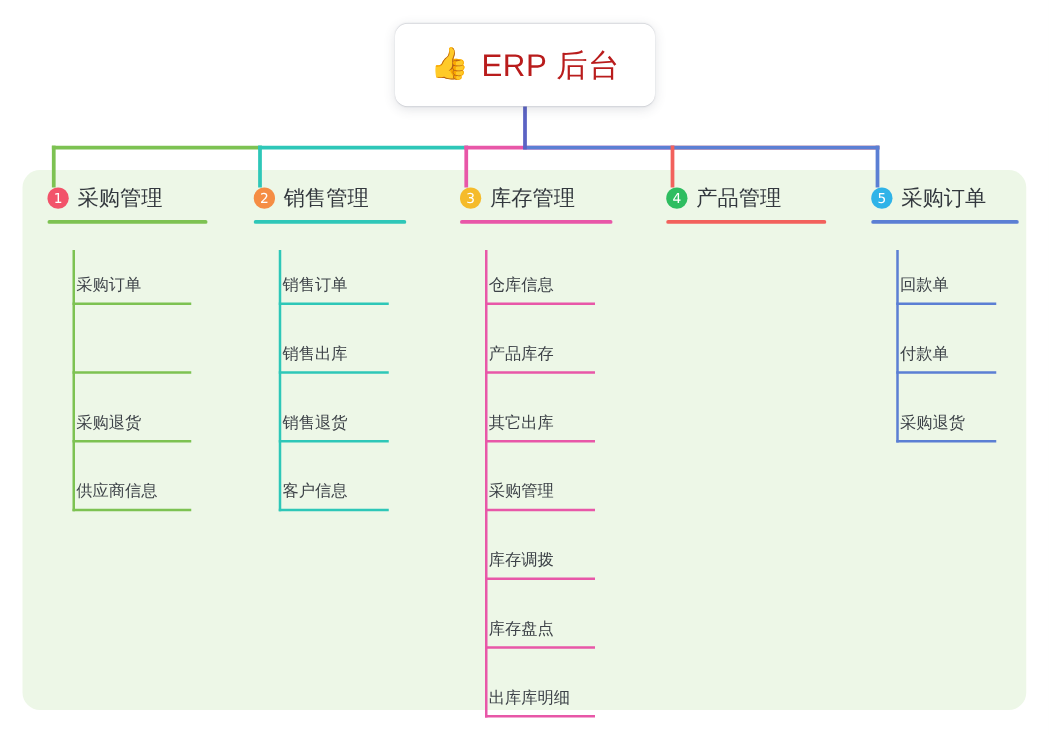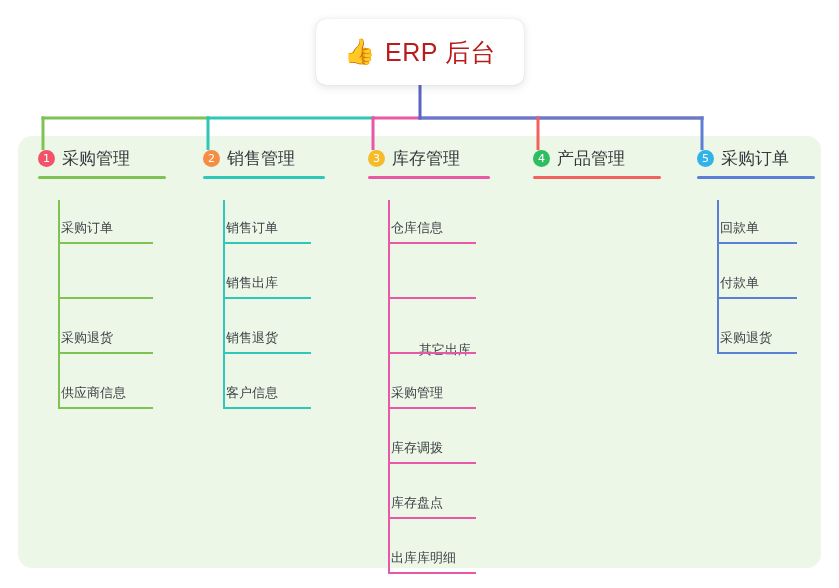--- a/index.html
+++ b/index.html
@@ -220,22 +220,25 @@
           <span class="badge" style="background: rgb(245, 187, 43);">3</span>
           <span class="col-title">库存管理</span>
         </div>
         <div class="col-rule" style="width: 122px; background: rgb(232, 87, 168);"></div>
         <div class="leaves" style="height: 385px; margin-top: 21px;">
           <div class="leaf-spine" style="background: rgb(232, 87, 168); height: 374px;"></div>
           <div class="leaf" style="top: 0px; width: 88px;">
             <span class="leaf-label">仓库信息</span>
           </div>
           <div class="leaf-underline" style="top: 42px; width: 88px; background: rgb(232, 87, 168);"></div>
+          <div class="leaf" style="top: 55px; width: 88px;">
+            <span class="leaf-label">产品库存</span>
+          </div>
           <div class="leaf-underline" style="top: 97px; width: 88px; background: rgb(232, 87, 168);"></div>
-          <div class="leaf" style="top: 122px; width: 88px; margin-left: 28px;">
+          <div class="leaf" style="top: 110px; width: 88px;">
             <span class="leaf-label">其它出库</span>
           </div>
           <div class="leaf-underline" style="top: 152px; width: 88px; background: rgb(232, 87, 168);"></div>
           <div class="leaf" style="top: 165px; width: 88px;">
             <span class="leaf-label">采购管理</span>
           </div>
           <div class="leaf-underline" style="top: 207px; width: 88px; background: rgb(232, 87, 168);"></div>
           <div class="leaf" style="top: 220px; width: 88px;">
             <span class="leaf-label">库存调拨</span>
           </div>

